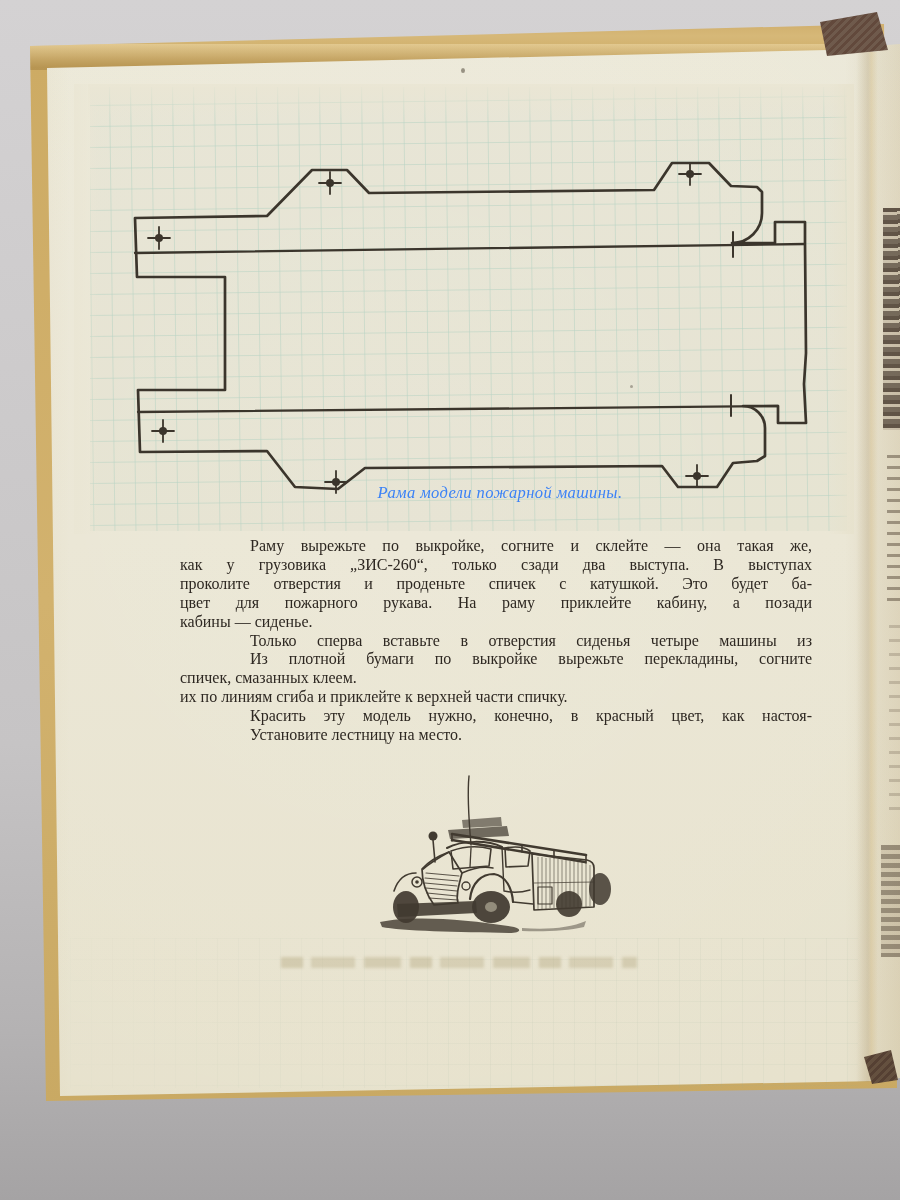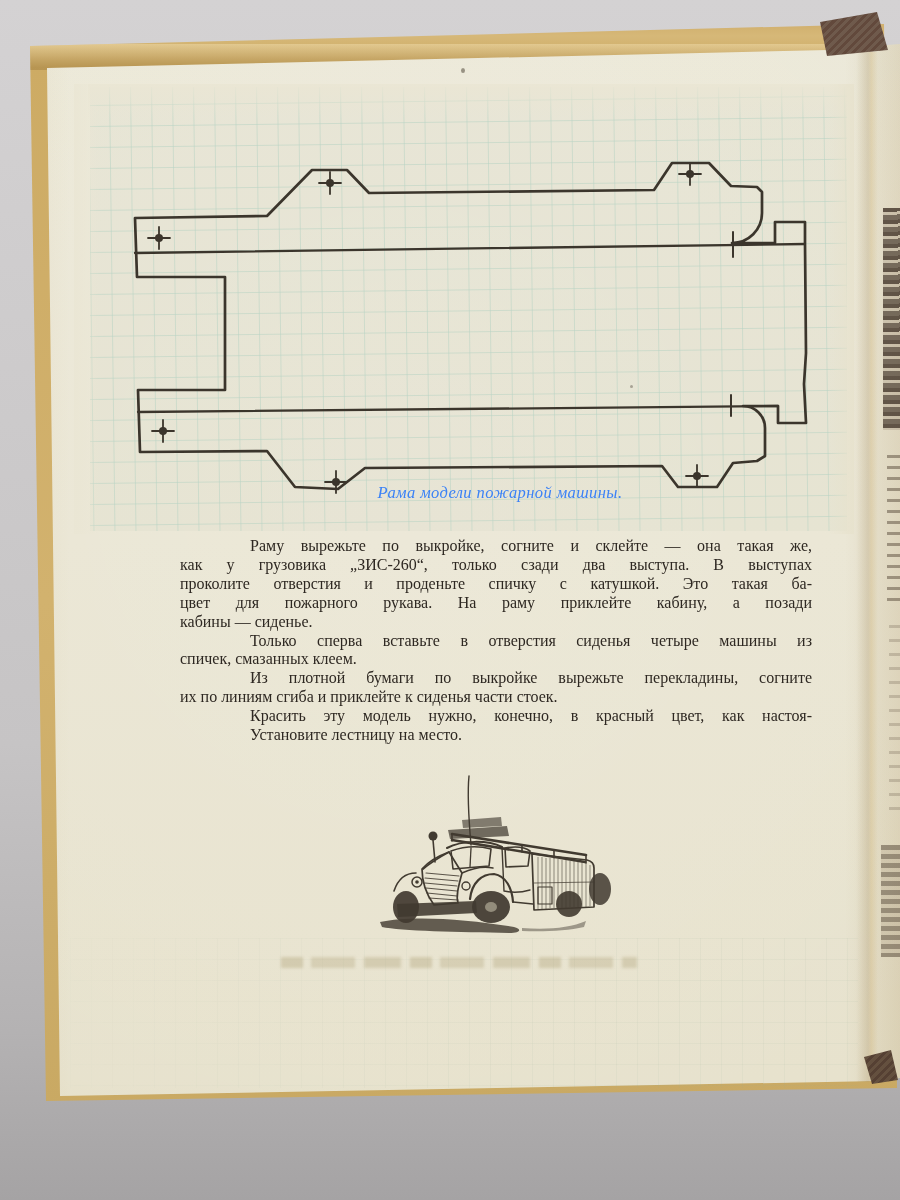--- a/index.html
+++ b/index.html
@@ -139,27 +139,27 @@
   </svg>
   <div class="gridfade-top"></div>
   <div class="gridfade-left"></div>
   <div class="gridfade-right"></div>
 
   <div class="caption">Рама модели пожарной машины.</div>
 
   <div class="bodytext" id="instructions">
       <div class="line first">Раму вырежьте по выкройке, согните и склейте — она такая же,</div>
       <div class="line">как у грузовика „ЗИС-260“, только сзади два выступа. В выступах</div>
-      <div class="line">проколите отверстия и проденьте спичку с катушкой. Это такая ба-</div>
+      <div class="line">проколите отверстия и проденьте спичек с катушкой. Это будет ба-</div>
       <div class="line">цвет для пожарного рукава. На раму приклейте кабину, а позади</div>
       <div class="line last">кабины — сиденье.</div>
       <div class="line first">Только сперва вставьте в отверстия сиденья четыре машины из</div>
+      <div class="line first">Из плотной бумаги по выкройке вырежьте перекладины, согните</div>
       <div class="line last">спичек, смазанных клеем.</div>
-      <div class="line first">Из плотной бумаги по выкройке вырежьте перекладины, согните</div>
-      <div class="line last">их по линиям сгиба и приклейте к сиденья части стоек.</div>
+      <div class="line last">их по линиям сгиба и приклейте к верхней части спичку.</div>
       <div class="line first">Красить эту модель нужно, конечно, в красный цвет, как настоя-</div>
       <div class="line first last">Установите лестницу на место.</div>
     </div>
 
   <svg id="truck-svg" viewBox="0 0 250 170">
 
     <path d="M8,152 C40,145 95,149 142,157 C150,159 149,163 137,163 C88,162 28,161 10,157 Z" fill="var(--tink)" opacity="0.8"></path>
     <path d="M150,158 C175,160 198,158 214,151 L212,157 C195,161 170,162 150,161 Z" fill="var(--tink)" opacity="0.45"></path>
 
     <path class="tk" d="M99,75 C97,52 95,26 97,6" stroke-width="1.4"></path>

